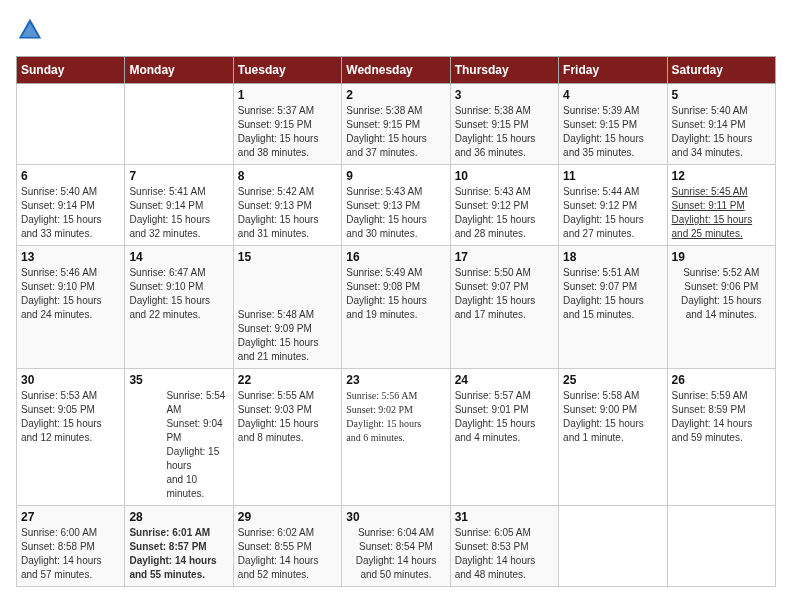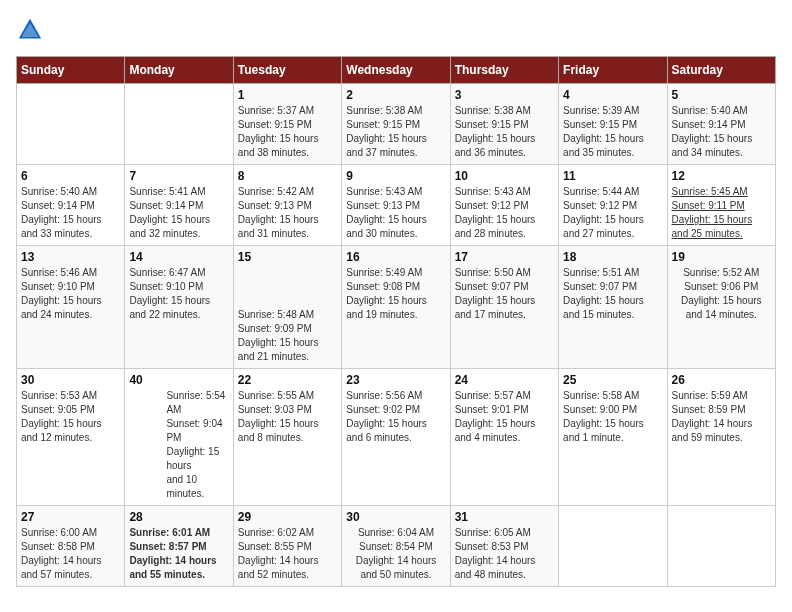--- a/index.html
+++ b/index.html
@@ -262,36 +262,36 @@
       </tr>
       <tr>
         <td>
           <span class="day-number">30</span>
           <div class="day-info" style="white-space: pre-line;">Sunrise: 5:53 AM
 Sunset: 9:05 PM
 Daylight: 15 hours
 and 12 minutes.</div>
         </td>
         <td>
-          <span class="day-number">40</span>
+          <span class="day-number">35</span>
           <div class="day-info" style="white-space: pre-line; margin-left: 37px;">Sunrise: 5:54 AM
 Sunset: 9:04 PM
 Daylight: 15 hours
 and 10 minutes.</div>
         </td>
         <td>
           <span class="day-number">22</span>
           <div class="day-info" style="white-space: pre-line;">Sunrise: 5:55 AM
 Sunset: 9:03 PM
 Daylight: 15 hours
 and 8 minutes.</div>
         </td>
         <td>
           <span class="day-number">23</span>
-          <div class="day-info" style="white-space: pre-line;">Sunrise: 5:56 AM
+          <div class="day-info" style="white-space: pre-line; font-family: Liberation Serif, serif;">Sunrise: 5:56 AM
 Sunset: 9:02 PM
 Daylight: 15 hours
 and 6 minutes.</div>
         </td>
         <td>
           <span class="day-number">24</span>
           <div class="day-info" style="white-space: pre-line;">Sunrise: 5:57 AM
 Sunset: 9:01 PM
 Daylight: 15 hours
 and 4 minutes.</div>

